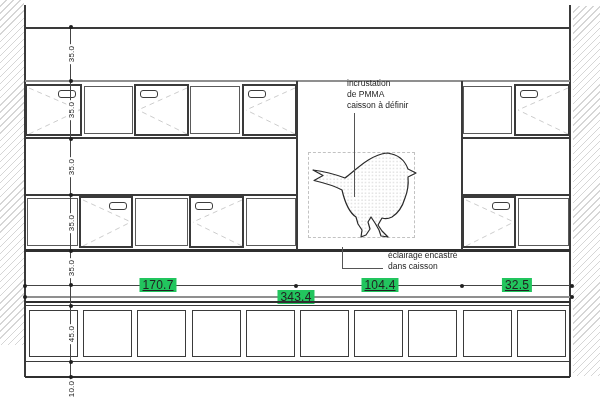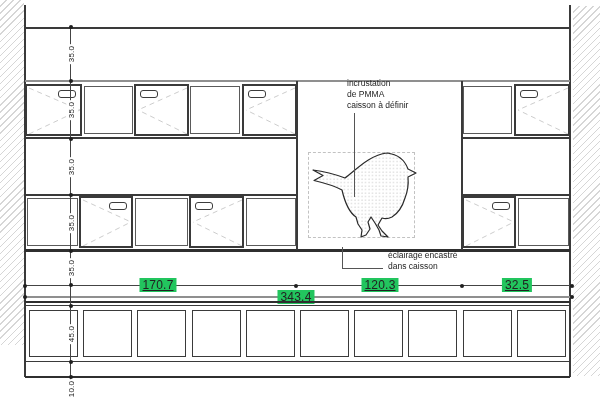--- a/index.html
+++ b/index.html
@@ -145,21 +145,21 @@
     <div>éclairage encastré</div>
     <div>dans caisson</div>
   </div>
 
   <div class="abs dimline-h" style="left:25px;top:285px;width:548px;"></div>
   <div class="abs dot" style="left:25px;top:285.5px;"></div>
   <div class="abs dot" style="left:296px;top:285.5px;"></div>
   <div class="abs dot" style="left:462px;top:285.5px;"></div>
   <div class="abs dot" style="left:572px;top:285.5px;"></div>
   <div class="abs hlabel" style="left:158px;top:285px;">170.7</div>
-  <div class="abs hlabel" style="left:380px;top:285px;">120.3</div>
+  <div class="abs hlabel" style="left:380px;top:285px;">104.4</div>
   <div class="abs hlabel" style="left:517px;top:285px;">32.5</div>
 
   <div class="abs line-g" style="left:25px;top:296px;width:548px;height:1.5px;"></div>
   <div class="abs dot" style="left:25px;top:297px;"></div>
   <div class="abs dot" style="left:572px;top:297px;"></div>
   <div class="abs hlabel" style="left:296px;top:296.5px;">343.4</div>
 
   <div class="abs line-h" style="left:25px;top:301px;width:545px;height:2px;"></div>
   <div class="abs" style="left:25px;top:305px;width:545px;height:57px;box-sizing:border-box;border:1.5px solid #3a3a3a;background:#fff;"></div>
   <div class="abs sq" style="left:29px;top:310px;width:49px;height:47px;"></div>

